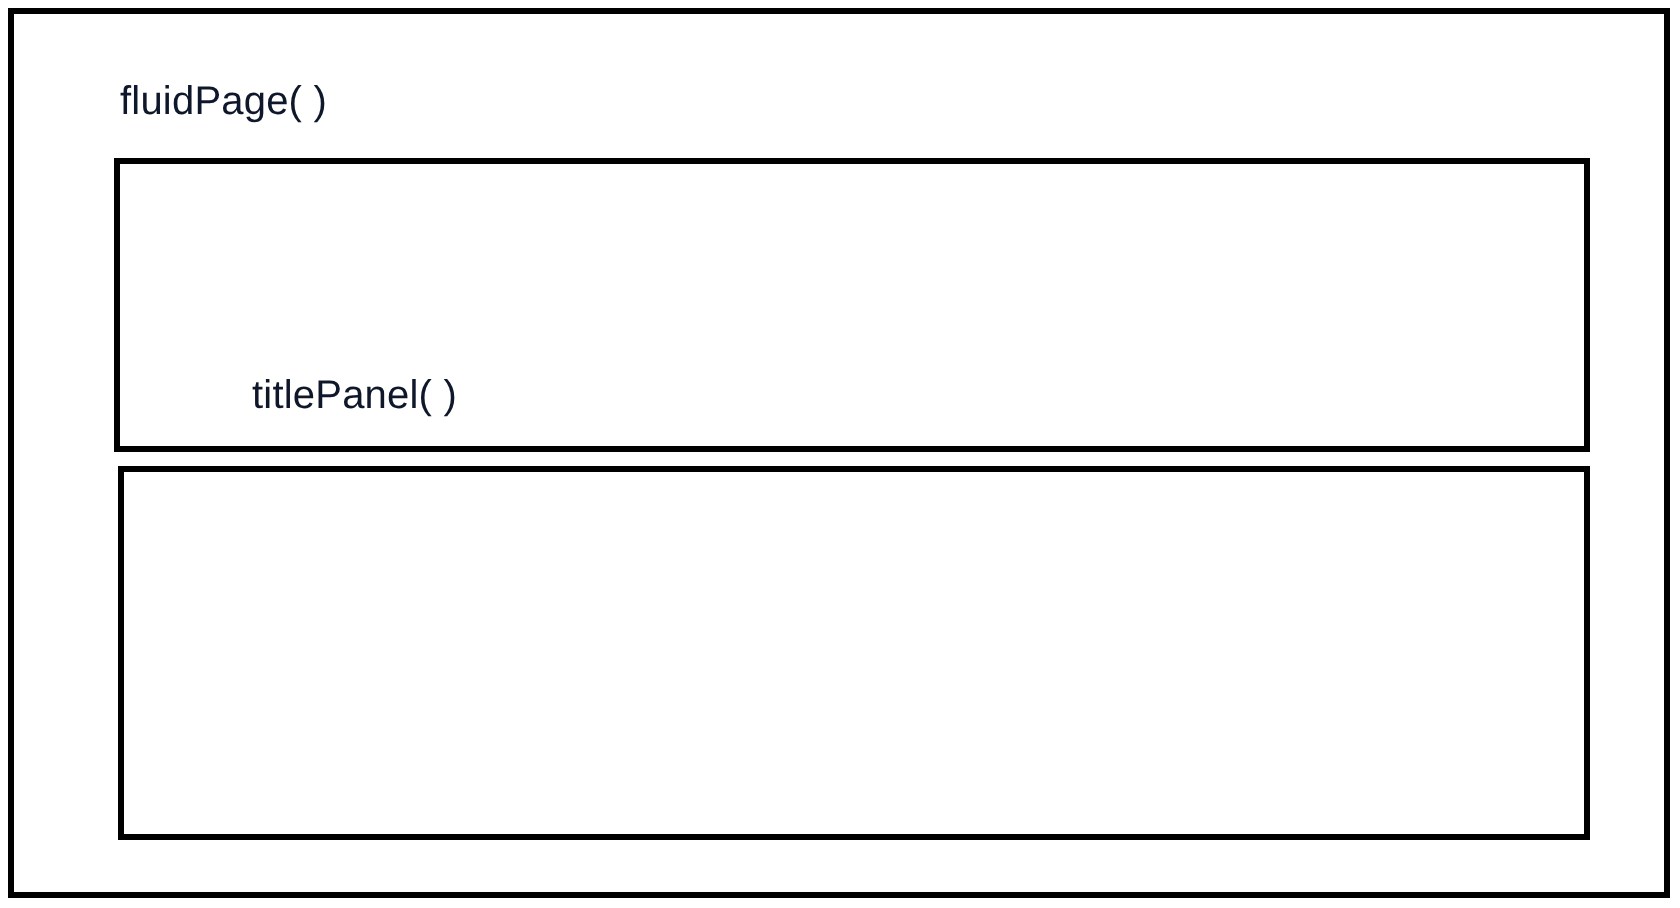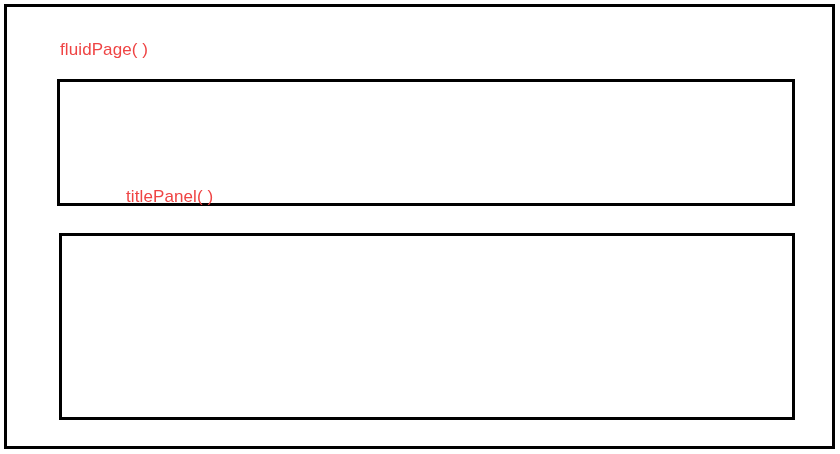--- a/index.html
+++ b/index.html
@@ -25,23 +25,23 @@
   
   .box {
     position: absolute;
     background: #ffffff;
     border: 3px solid #000000;
     box-sizing: border-box;
   }
 
   .box-label {
     position: absolute;
-    font-size: 17px;
+    font-size: 20px;
     line-height: 1;
-    color: #ef4444;
+    color: #0f172a;
     letter-spacing: 0.1px;
     white-space: nowrap;
     user-select: none;
   }
 
   
   #fluid-page {
     left: 4px;
     top: 4px;
     width: 831px;
@@ -51,21 +51,21 @@
   #fluid-page-label {
     left: 53px;
     top: 34px;
   }
 
   
   #title-panel {
     left: 50px;
     top: 72px;
     width: 738px;
-    height: 127px;
+    height: 147px;
     border-width: 3px;
   }
   #title-panel-label {
     left: 66px;
     top: 106px;
   }
 
   
   #sidebar-layout {
     left: 52px;

